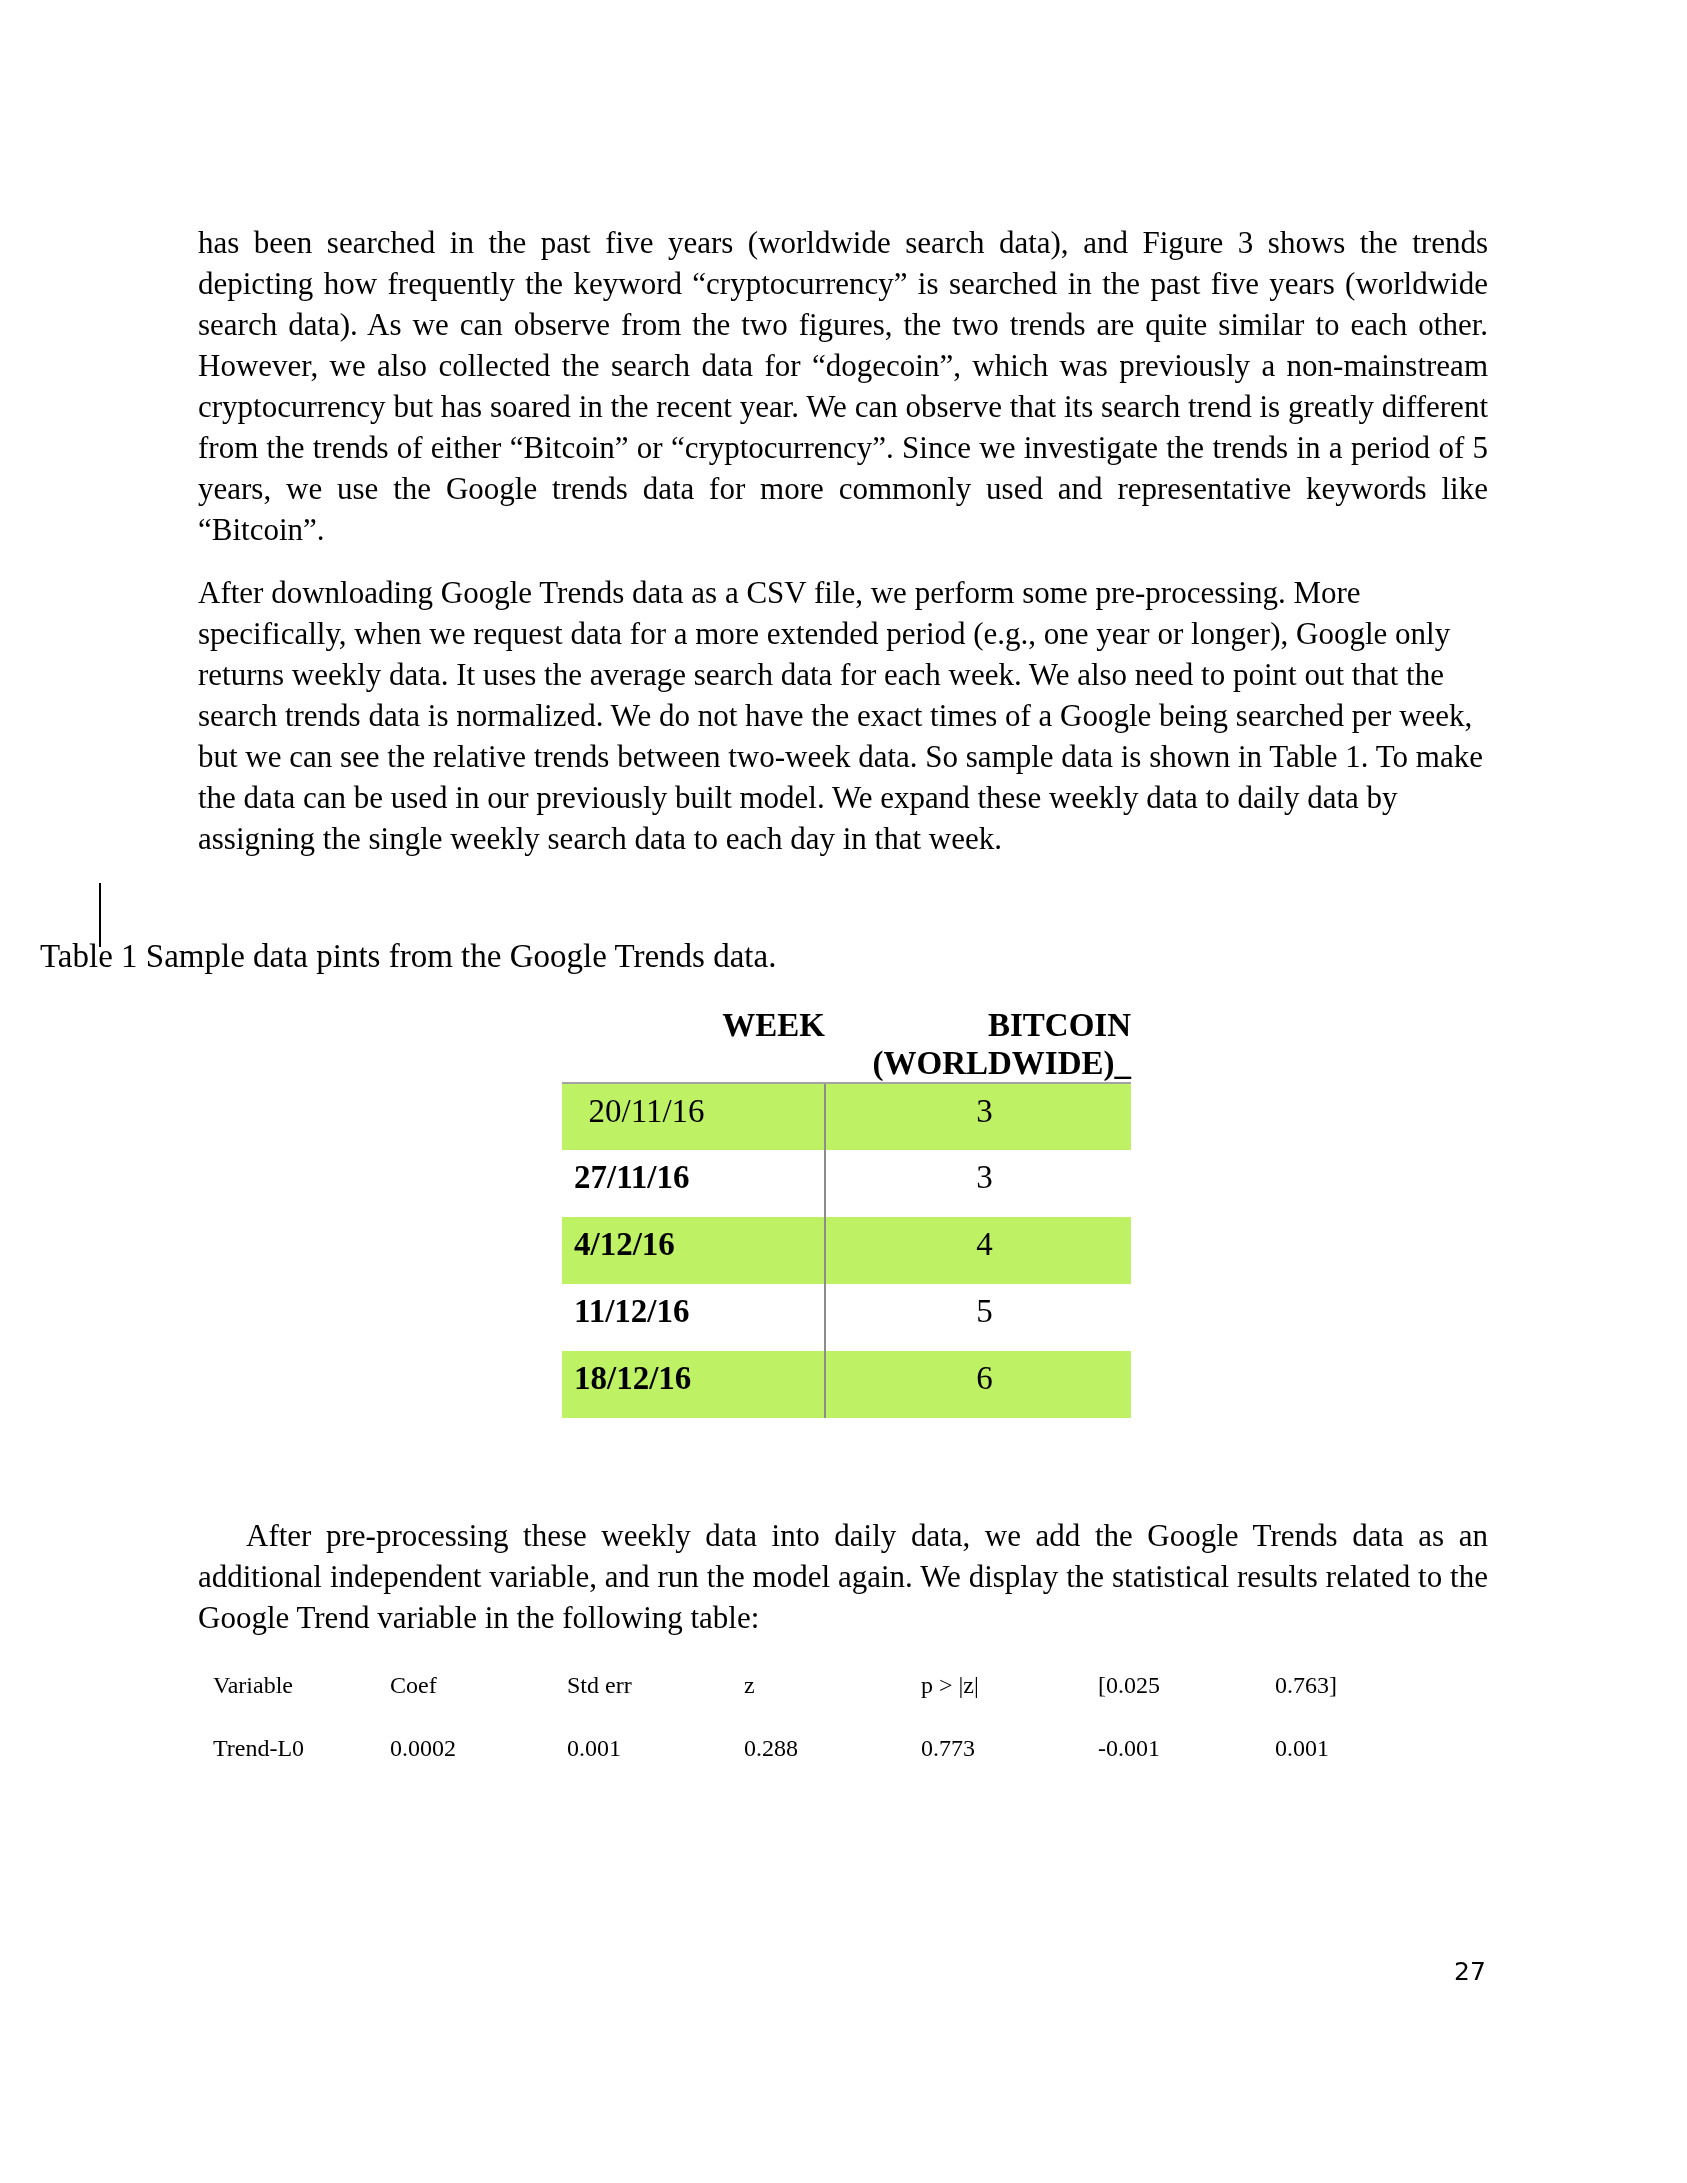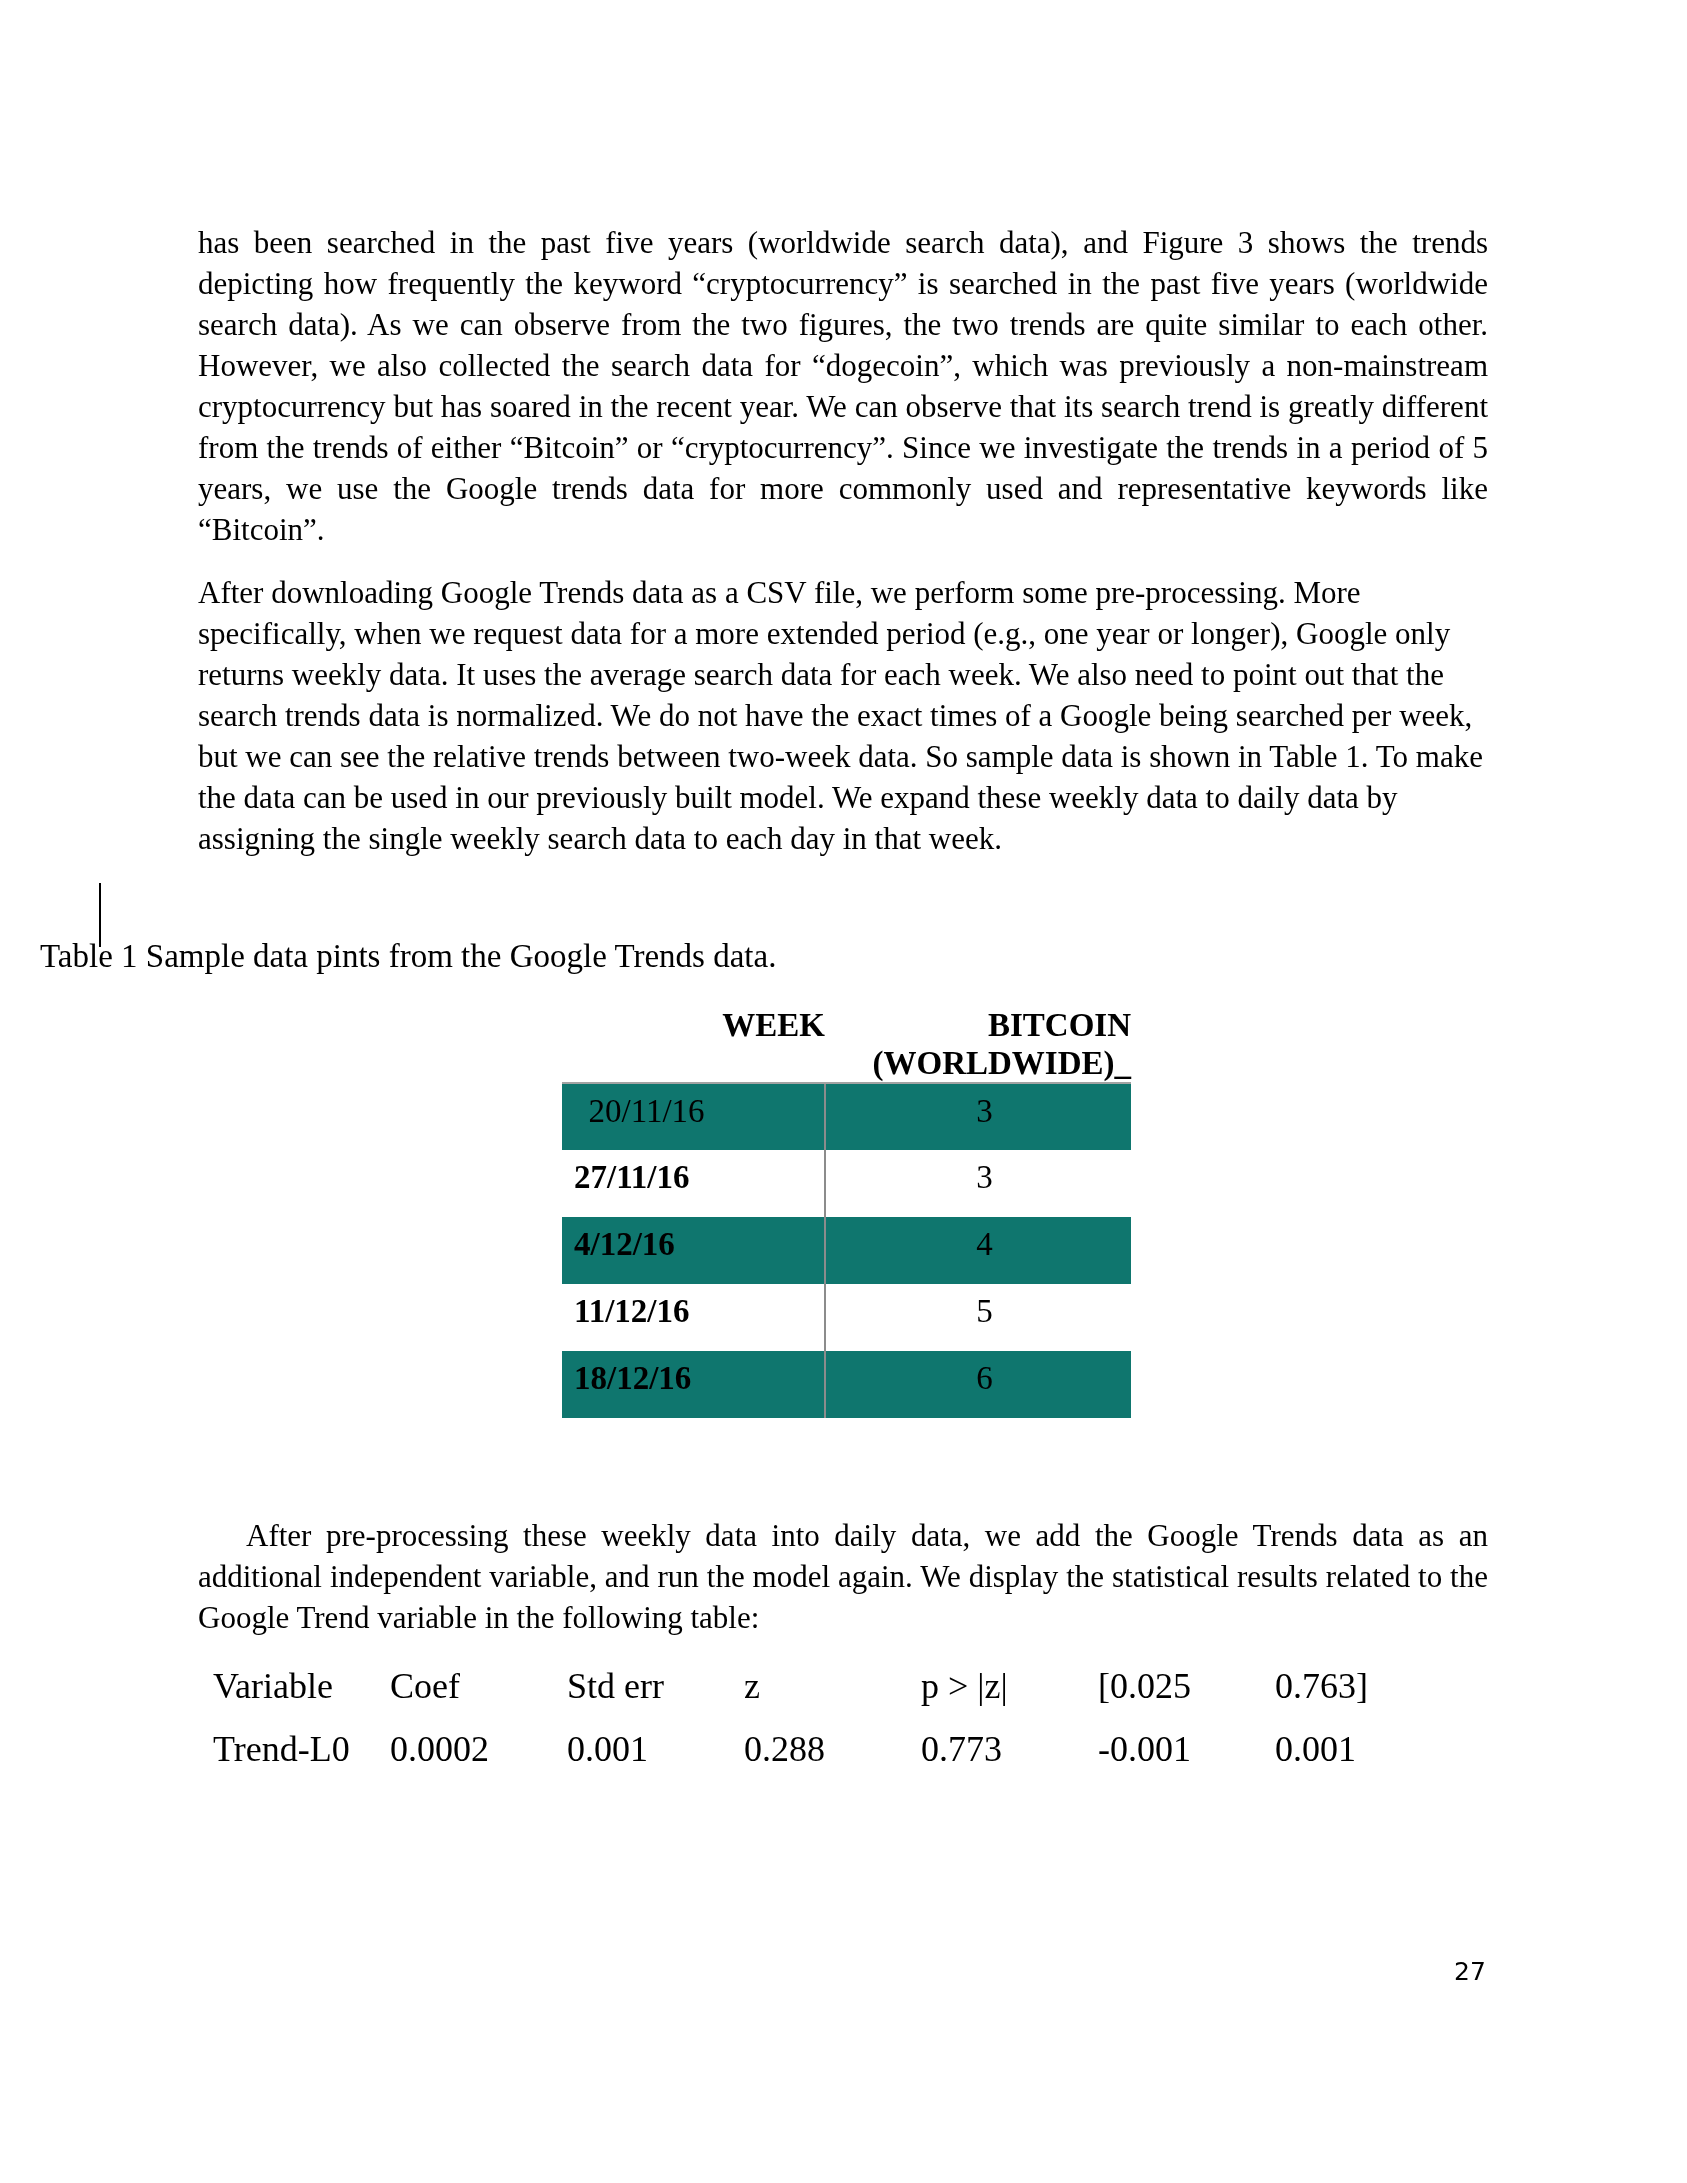--- a/index.html
+++ b/index.html
@@ -9,25 +9,25 @@
   .justify { text-align: justify; text-align-last: left; }
   .p1 { top: 222px; }
   .p2 { top: 572px; }
   .p3 { top: 1515px; text-indent: 48px; }
   .cursor-bar { position: absolute; left: 99px; top: 883px; width: 2px; height: 64px; background: #000; }
   .caption { position: absolute; left: 0; width: 100%; top: 938px; font-size: 33px; text-align: left; padding-left: 40px; box-sizing: border-box; }
   .t1 { position: absolute; left: 562px; top: 1006px; width: 569px; border-collapse: collapse; font-size: 33px; }
   .t1 th { font-weight: bold; text-align: right; vertical-align: top; padding: 0 0 0 12px; line-height: 38px; border-bottom: 2px solid #a3a3a3; }
   .t1 td { vertical-align: top; padding: 9.3px 0 0 12px; height: 67px; box-sizing: border-box; }
   .t1 td.val { text-align: center; border-left: 2px solid #8c8c8c; }
-  .t1 tr.shade td { background: #0f766e; }
+  .t1 tr.shade td { background: #bef264; }
   .t1 td.week-first { padding-left: 26.5px; font-weight: normal; }
   .t1 td.bold { font-weight: bold; }
   .t1 .col1 { width: 251px; }
-  .t2 { position: absolute; left: 205px; top: 1654px; border-collapse: collapse; font-size: 36px; }
+  .t2 { position: absolute; left: 205px; top: 1654px; border-collapse: collapse; font-size: 24px; }
   .t2 td { padding: 0 0 0 8px; height: 63px; vertical-align: middle; white-space: nowrap; }
   .t2 td:nth-child(1) { width: 169px; }
   .t2 td:nth-child(2) { width: 169px; }
   .t2 td:nth-child(3) { width: 169px; }
   .t2 td:nth-child(4) { width: 169px; }
   .t2 td:nth-child(5) { width: 169px; }
   .t2 td:nth-child(6) { width: 169px; }
   .t2 td:nth-child(7) { width: 132px; }
   .page-num { position: absolute; left: 1454px; top: 1957px; font-family: "DejaVu Sans", "Liberation Sans", sans-serif; font-size: 25px; }
 </style>

